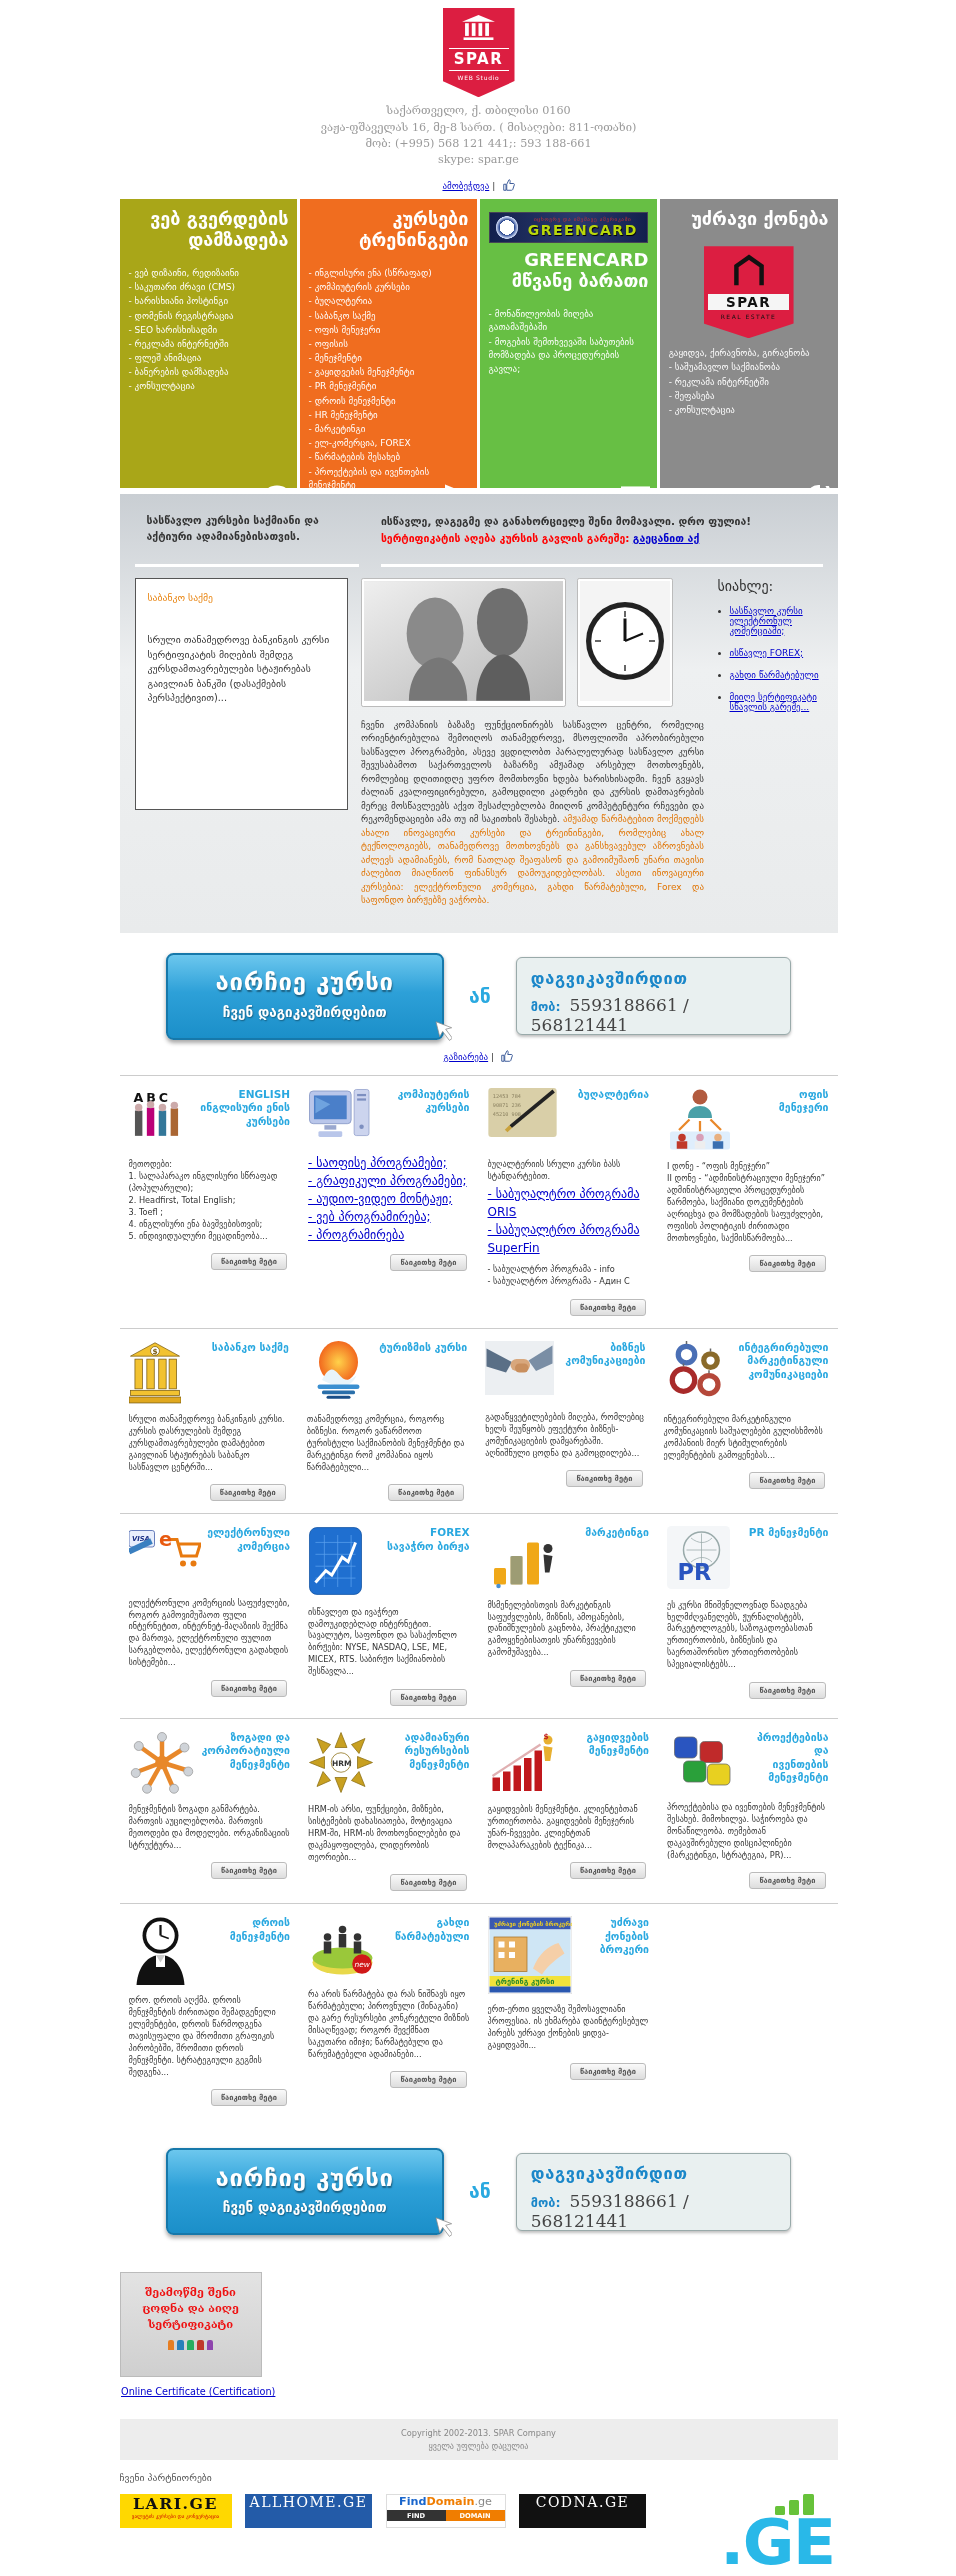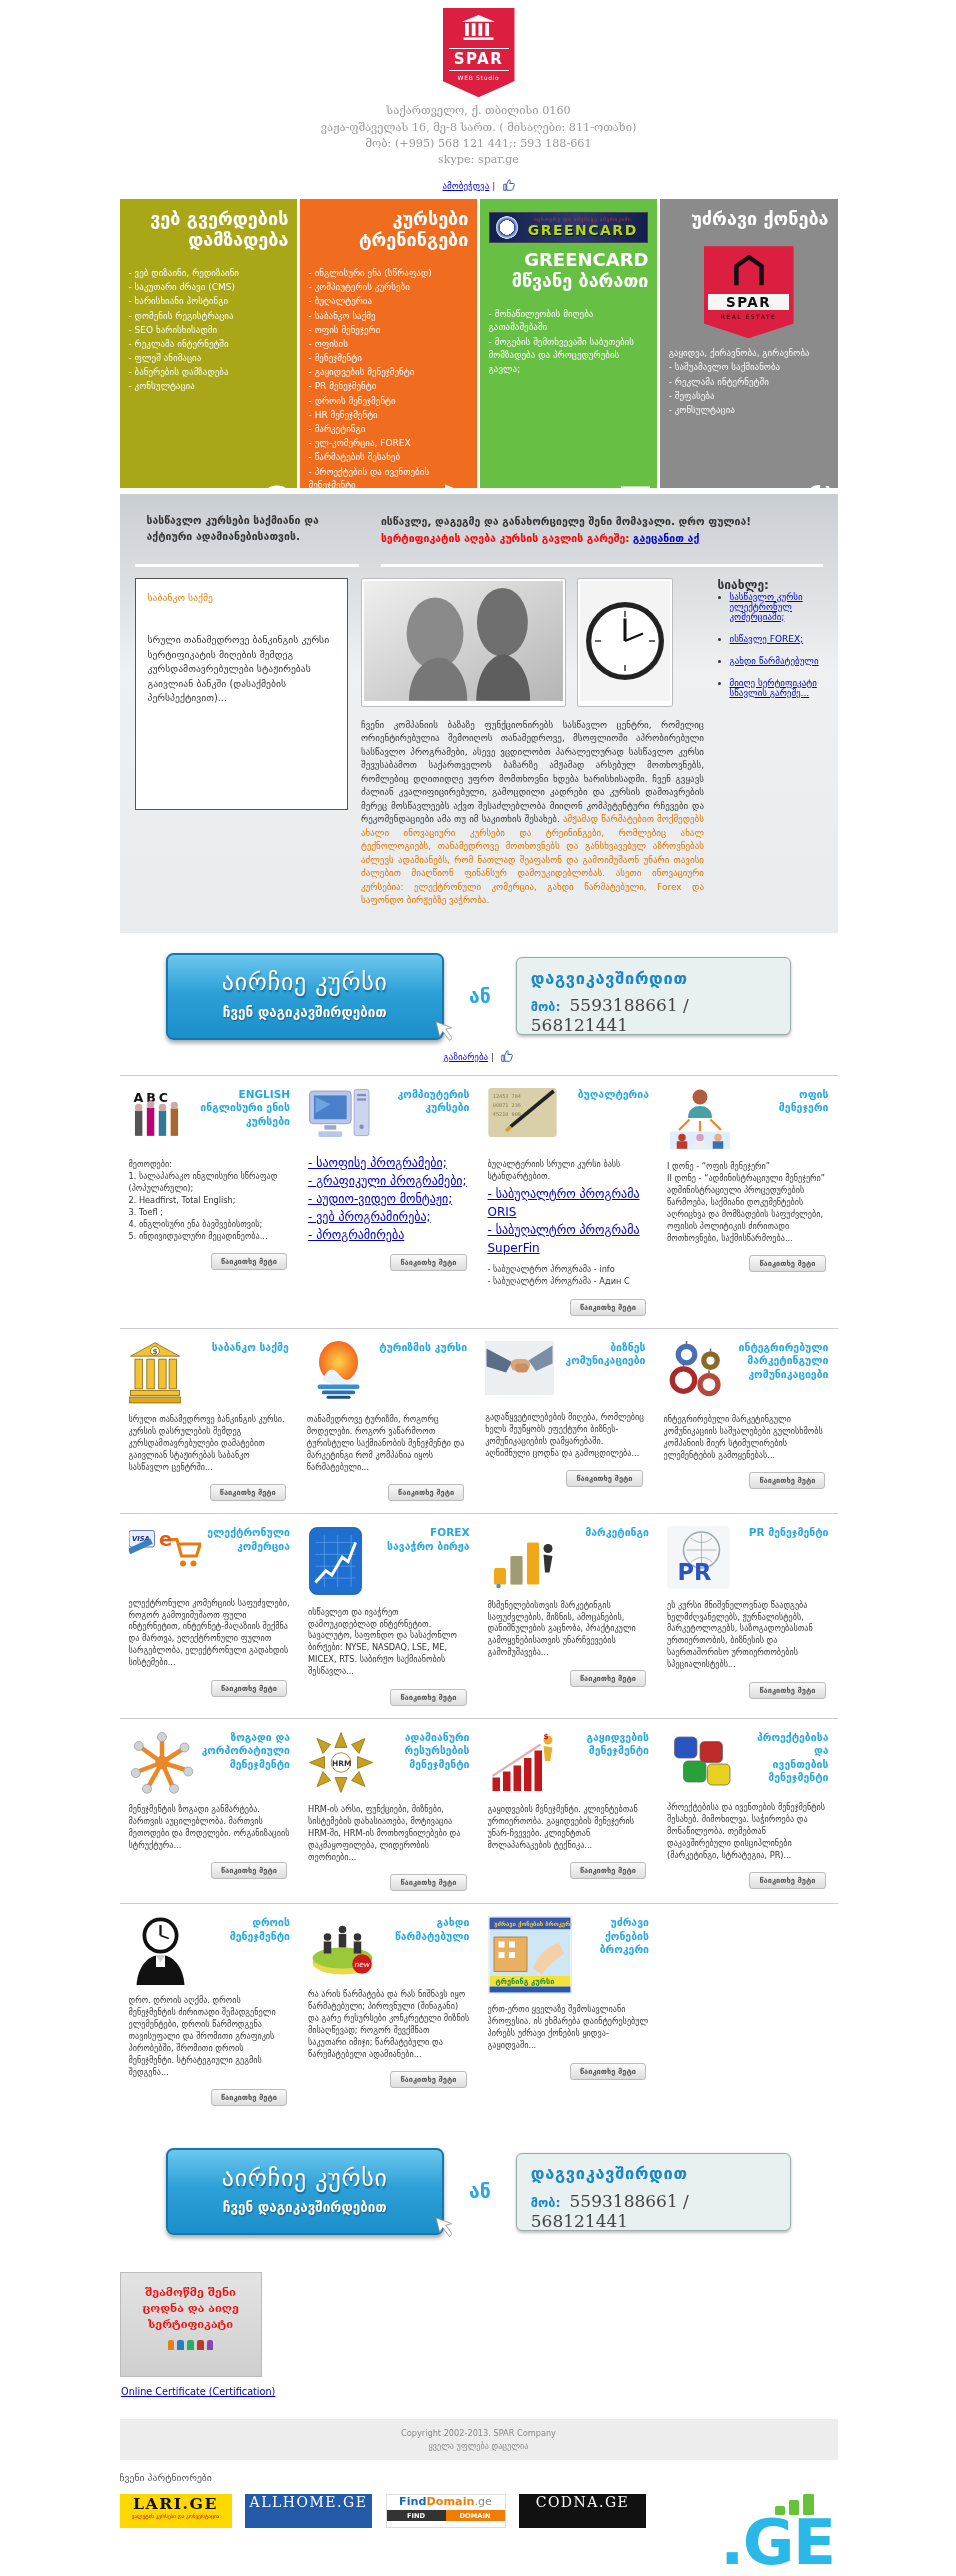--- a/index.html
+++ b/index.html
@@ -52,31 +52,31 @@
   .promo-body { display:flex; gap:13.5px; margin-top:10.5px; }
   .promo-box { width:213px; background:#fff; border:0.7px solid #555; padding:13.5px 12px; height:232px; flex:none; }
   .promo-box .t { color:#e8820c; font-size:9.7px; margin-bottom:30px; }
   .promo-box .b { font-size:9.7px; line-height:1.5; }
   .promo-mid { flex:1; }
   .promo-imgs { display:flex; gap:10.5px; }
   .img-frame { background:#fff; border:0.7px solid #bbb; border-radius:2.2px; padding:2.2px; }
   .promo-para { font-size:9px; line-height:1.5; text-align:justify; margin-top:12px; }
   .promo-para .orange { color:#e07300; }
   .promo-news { width:105px; flex:none; font-size:9px; }
-  .promo-news .h { font-weight:bold; font-size:12px; }
+  .promo-news .h { font-weight:normal; font-size:14px; margin-bottom:12px; }
   .promo-news ul { list-style:disc; margin-left:12px; }
   .promo-news li { margin-bottom:12px; }
   .promo-news a { color:#00c; }
 
   
   .cta { display:flex; align-items:center; justify-content:center; gap:25.4px; margin:19.4px 0 3px; }
   .cta-btn { position:relative; width:278px; height:87px; border-radius:7.5px; cursor:pointer;
     background:linear-gradient(#6cc7ee,#2da0d8 45%,#1b8fc9); border:2.2px solid #1678aa;
     box-shadow:0 2.2px 4.5px rgba(0,0,0,.35); color:#fff; text-align:center; padding-top:13.5px; }
-  .cta-btn .l1 { font-size:24px; font-weight:normal; text-shadow:0.7px 1.5px 1.5px rgba(0,0,0,.4); letter-spacing:0.7px;text-align:center; }
+  .cta-btn .l1 { font-size:24px; font-weight:bold; text-shadow:0.7px 1.5px 1.5px rgba(0,0,0,.4); letter-spacing:0.7px;text-align:center; }
   .cta-btn .l2 { font-size:13.5px; font-weight:bold; margin-top:7.5px; text-shadow:0.7px 0.7px 1.5px rgba(0,0,0,.4); }
   .cta-cursor { position:absolute; right:-10.5px; bottom:-12px; }
   .cta-or { color:#2aa9e0; font-weight:bold; font-size:19.4px; }
   .cta-contact { width:275px; height:78px; background:#e9f0f0; border:0.7px solid #9aa;
     border-radius:6px; box-shadow:0 1.5px 3px rgba(0,0,0,.25); padding:10.5px 13.5px; }
   .cta-contact .t { color:#1b87c9; font-weight:bold; font-size:16.4px; letter-spacing:0.7px; }
   .cta-contact .row { margin-top:7.5px; }
   .cta-contact .lbl { color:#1b87c9; font-weight:bold; font-size:12.7px; margin-right:9px; }
   .cta-contact .num { font-family:"DejaVu Serif", serif; font-size:17px; color:#444; }
 
@@ -464,21 +464,21 @@
                   </radialGradient>
                 </defs>
                 <ellipse cx="42" cy="28" rx="26" ry="28" fill="url(#sun)"></ellipse>
                 <path d="M20 52c8-16 14-18 22-8s14 10 24 2c-6 14-18 20-46 6z" fill="#e8f4fa"></path>
                 <rect x="14" y="58" width="56" height="6" rx="3" fill="#3a8fd0"></rect>
                 <rect x="20" y="66" width="44" height="5" rx="2" fill="#2a6faa"></rect>
                 <rect x="26" y="73" width="32" height="4" rx="2" fill="#1a4f88"></rect>
               </svg></div>
             <div class="cc-title">ტურიზმის კურსი</div>
           </div>
-          <div class="cc-body">თანამედროვე ტურიზმი, როგორც მოდელები. როგორ ვაწარმოოთ ტურისტული საქმიანობის მენეჯმენტი და მარკეტინგი რომ კომპანია იყოს წარმატებული...</div>
+          <div class="cc-body">თანამედროვე კომერცია, როგორც ბიზნესი. როგორ ვაწარმოოთ ტურისტული საქმიანობის მენეჯმენტი და მარკეტინგი რომ კომპანია იყოს წარმატებული...</div>
           <div class="read-more">წაიკითხე მეტი</div>
         </div>
         <div class="course-card">
           <div class="cc-head">
             <div class="cc-icon"><svg width="69" height="54" viewBox="0 0 92 72">
                 <rect width="92" height="72" fill="#eceff2"></rect>
                 <path d="M2 10l34 18-8 14L2 34z" fill="#5a6f86"></path>
                 <path d="M90 6L58 26l10 14 22-10z" fill="#7a8ea5"></path>
                 <rect x="34" y="24" width="26" height="16" rx="8" fill="#d8a77c"></rect>
                 <rect x="40" y="30" width="18" height="12" rx="6" fill="#c98f5e"></rect>

